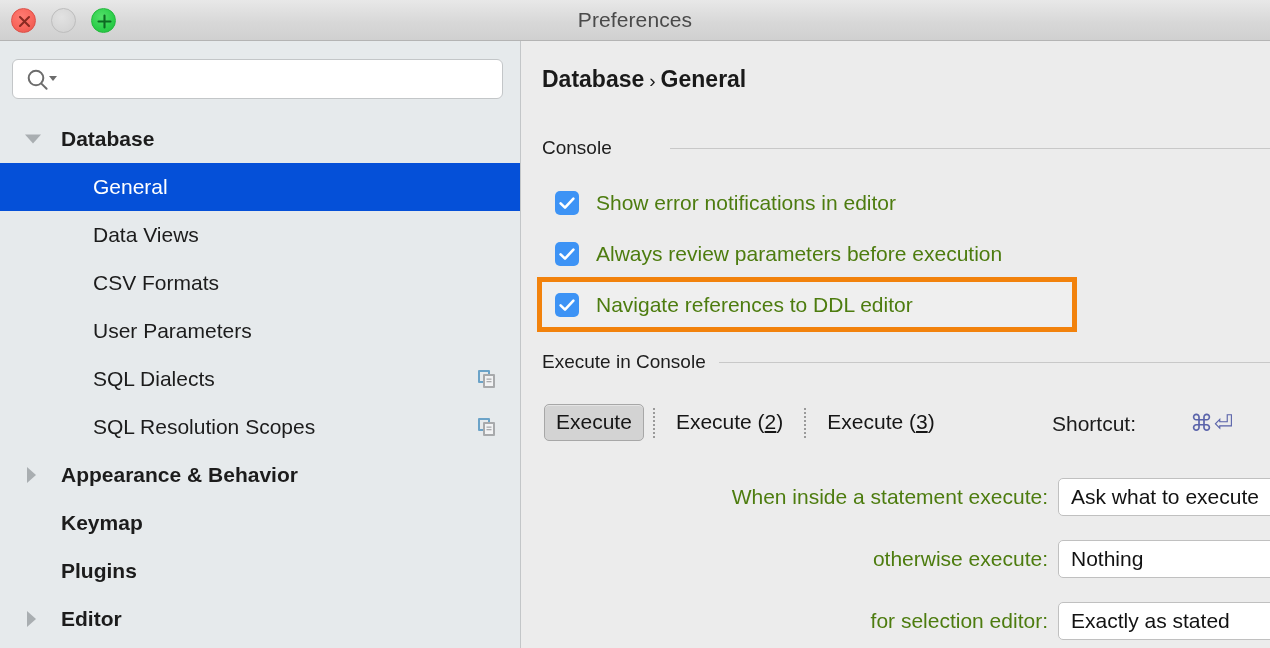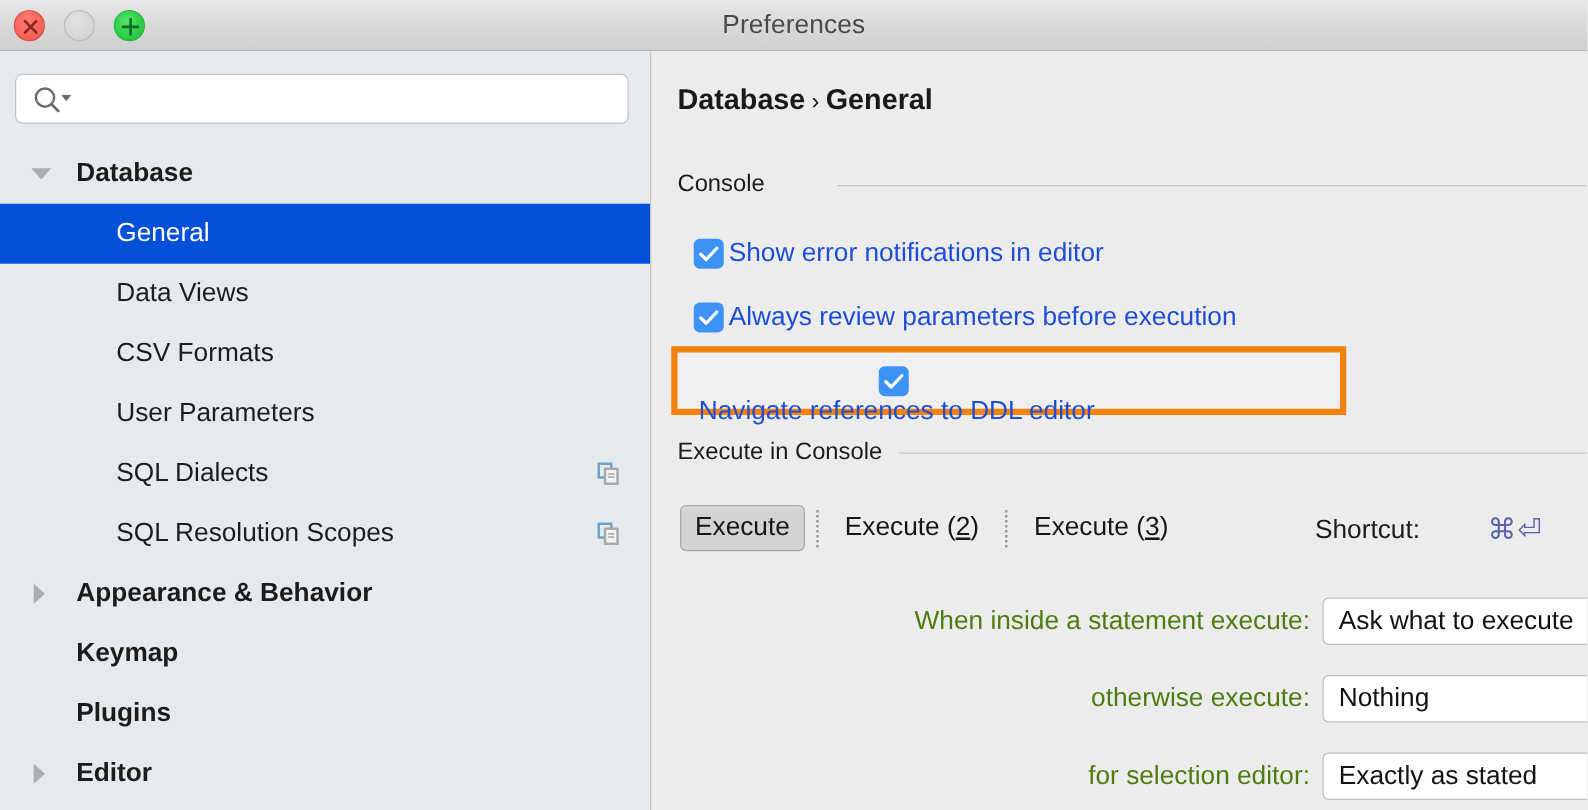--- a/index.html
+++ b/index.html
@@ -151,22 +151,22 @@
   }
   .cbox {
     width: 24px; height: 24px;
     border-radius: 5px;
     background: #3d93f5;
     position: relative;
     flex: 0 0 auto;
   }
   .cbox svg { position: absolute; left: 0; top: 0; }
   .cb-label {
-    font-size: 21px; color: #1d4ed8;
-    margin-left: 4px;
+    font-size: 21px; color: #4d7c0f;
+    margin-left: 17px;
   }
 
   .highlight-box {
     position: absolute;
     border: 5px solid #f2820c;
     background: #efefef;
   }
 
   
   .tabs {
@@ -341,21 +341,21 @@
           <span class="cb-label">Show error notifications in editor</span>
         </div>
         <div class="checkrow" style="left: 33px; top: 201px;">
           <span class="cbox">
             <svg viewBox="0 0 24 24" width="24" height="24">
               <path d="M5.6 12.4 L10 16.6 L18.4 7.6" fill="none" stroke="#ffffff" stroke-width="2.6" stroke-linecap="round" stroke-linejoin="round"></path>
             </svg>
           </span>
           <span class="cb-label">Always review parameters before execution</span>
         </div>
-        <div class="checkrow" style="left: 33px; top: 252px; flex-direction: column;">
+        <div class="checkrow" style="left: 33px; top: 252px;">
           <span class="cbox">
             <svg viewBox="0 0 24 24" width="24" height="24">
               <path d="M5.6 12.4 L10 16.6 L18.4 7.6" fill="none" stroke="#ffffff" stroke-width="2.6" stroke-linecap="round" stroke-linejoin="round"></path>
             </svg>
           </span>
           <span class="cb-label">Navigate references to DDL editor</span>
         </div>
       </div>
 
     <div class="section-head" style="left:20px; top:310px; width:728px;justify-content:flex-end;">

